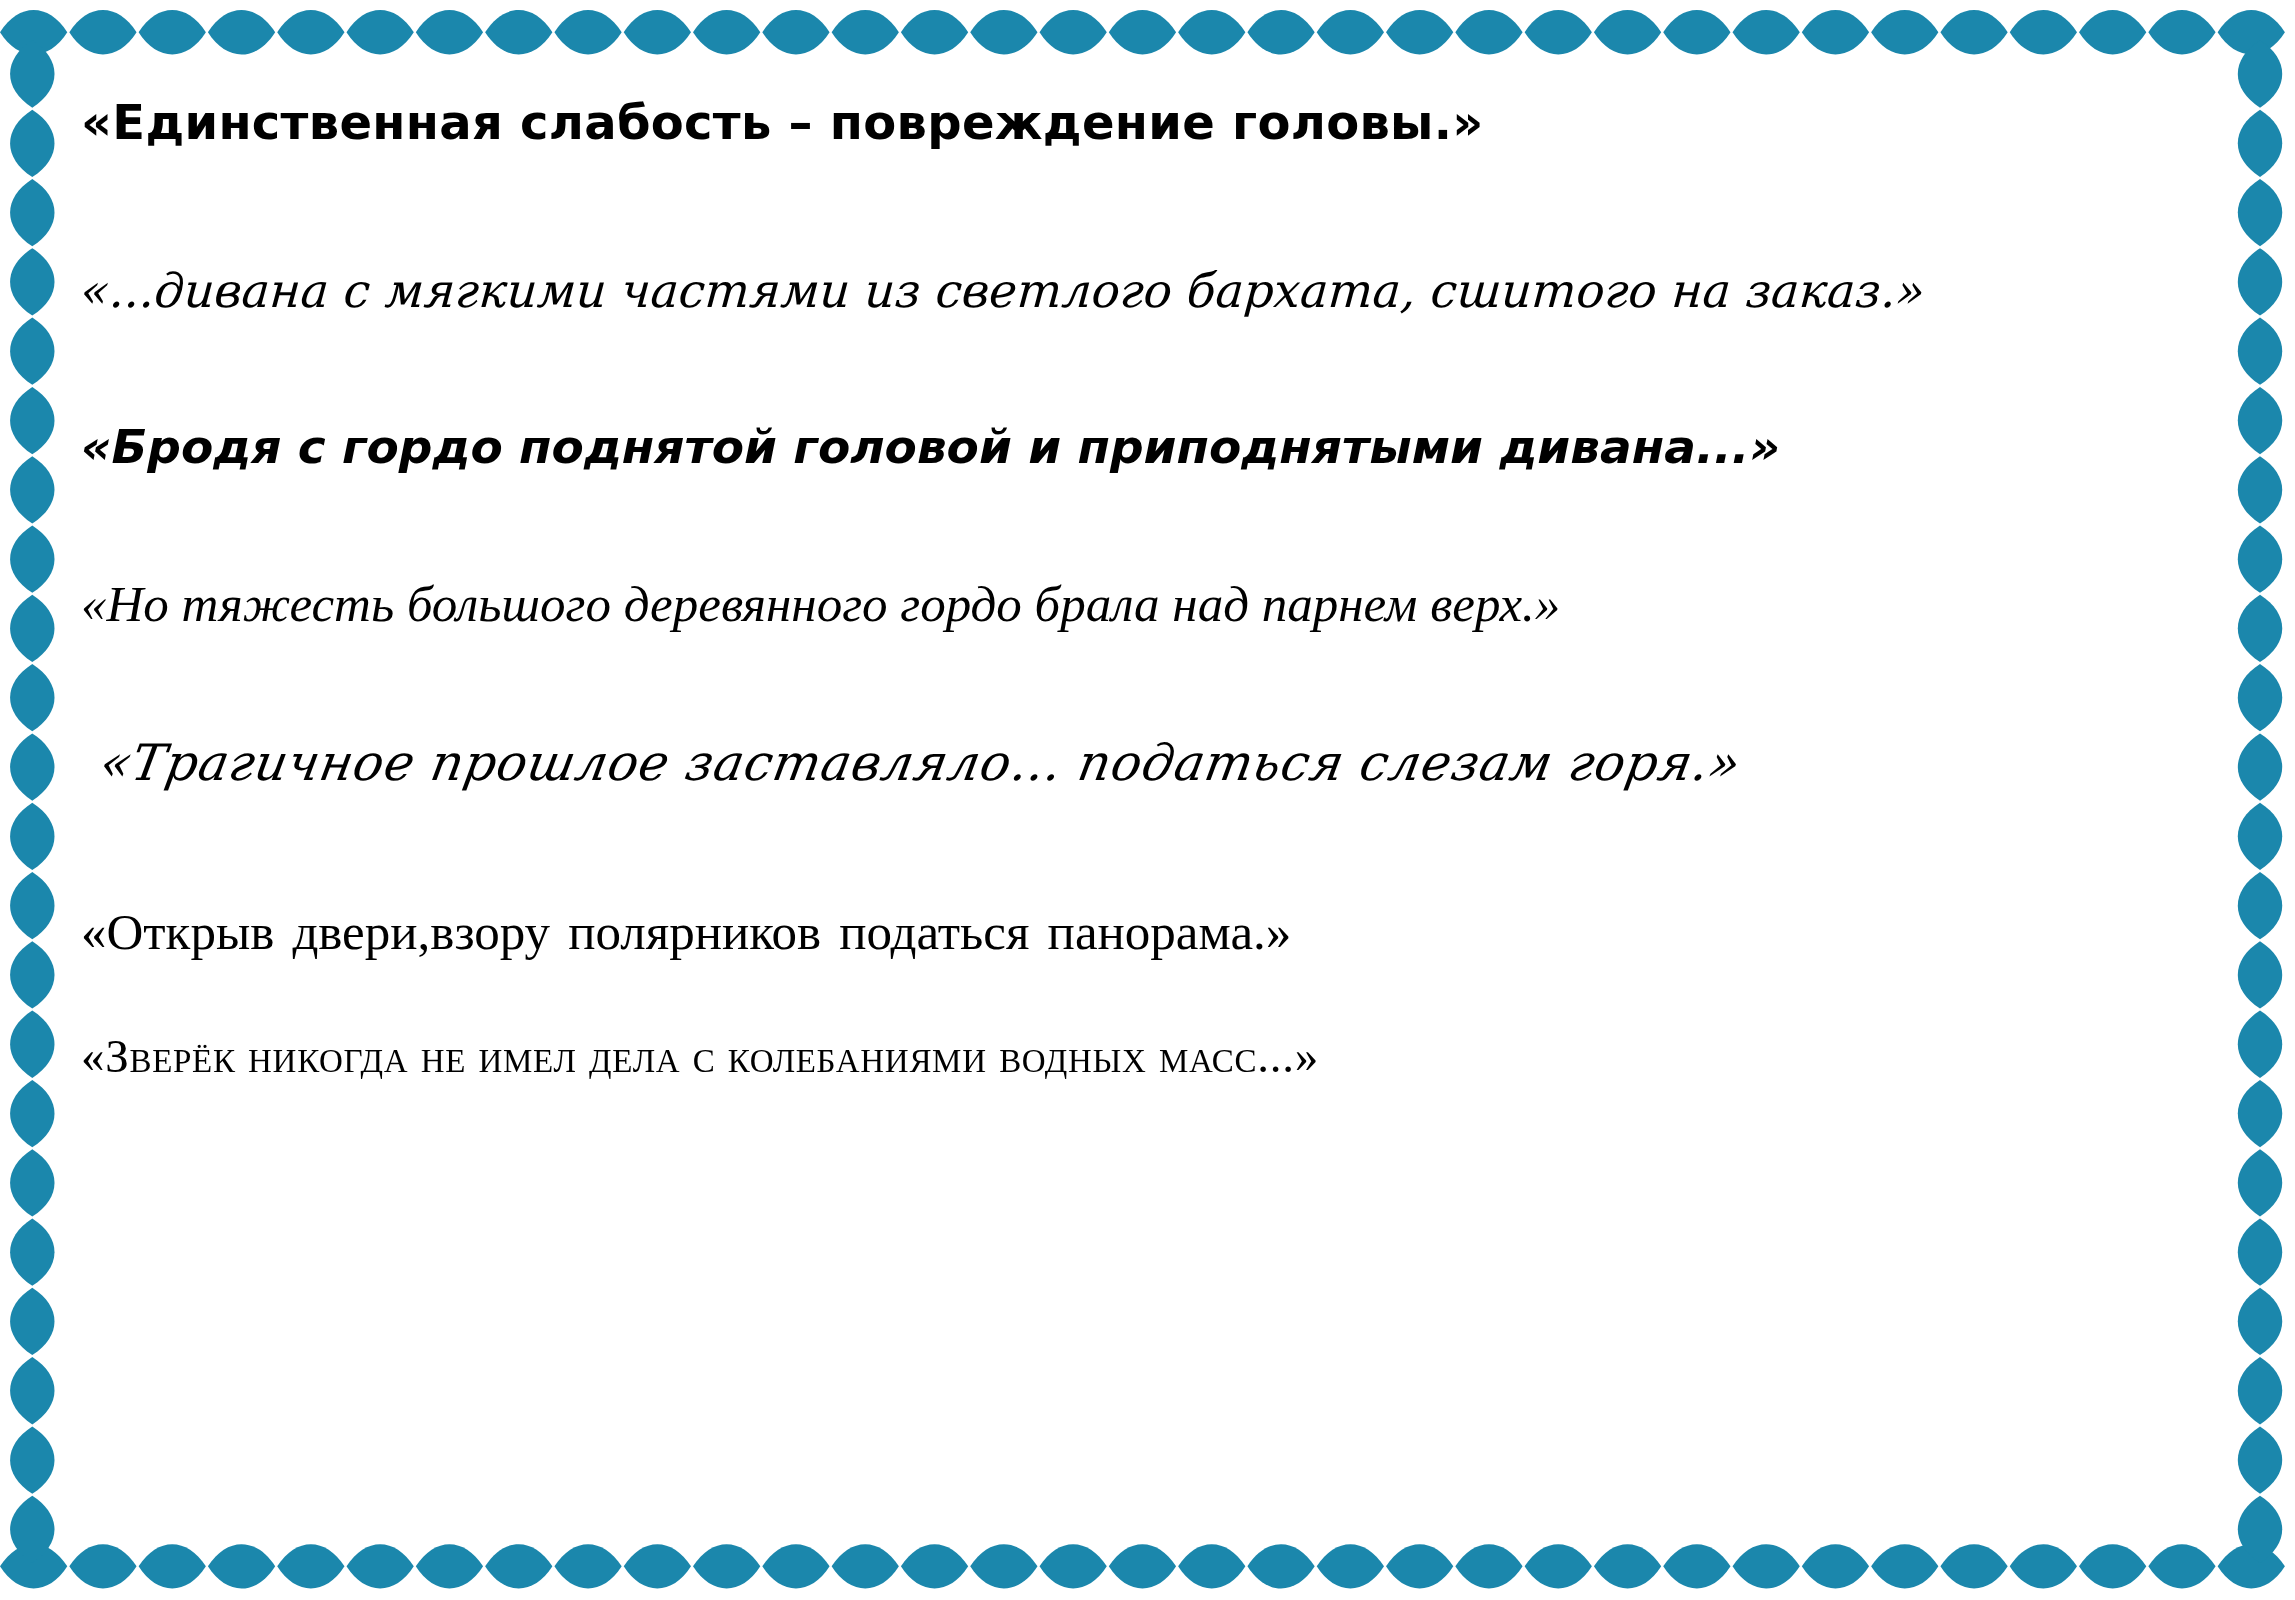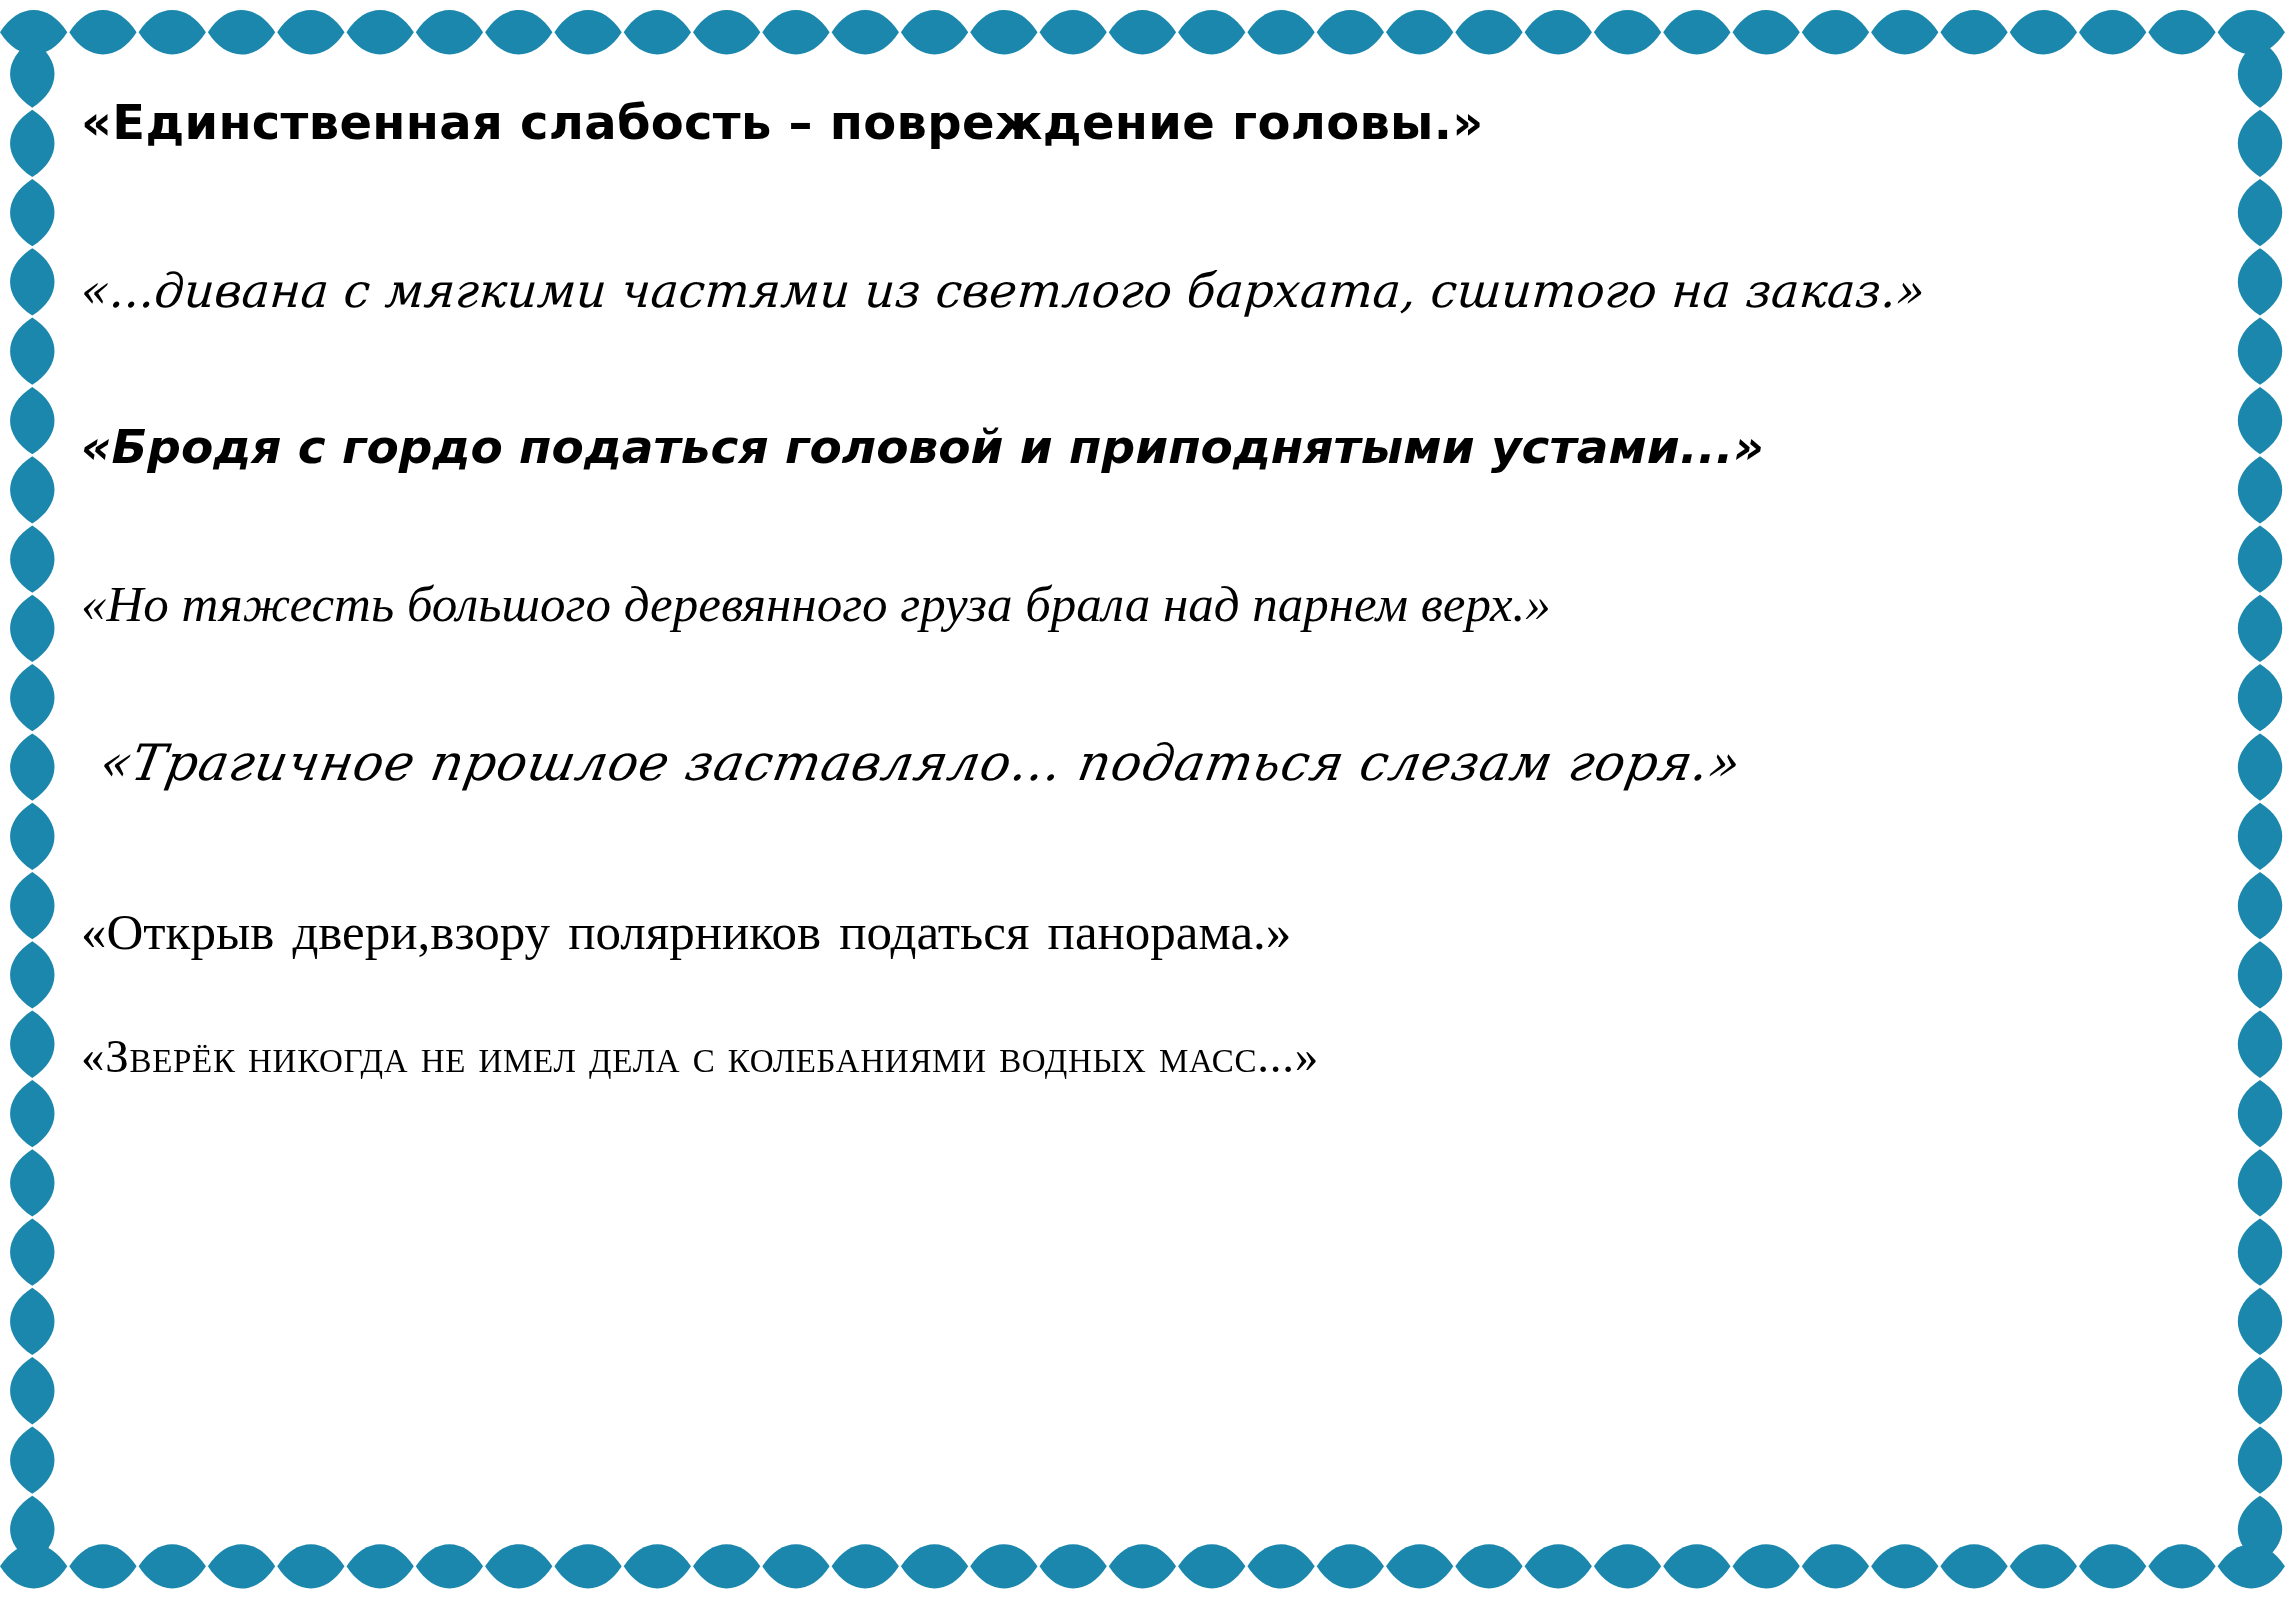--- a/index.html
+++ b/index.html
@@ -261,21 +261,21 @@
           <use href="#vleaf" x="0" y="2017"></use>
           <use href="#vleaf" x="0" y="2120"></use>
         <use href="#vleaf" x="0" y="2223"></use>
       </g>
     </svg>
   </div>
 
   <div class="content">
     <div class="line line-1">«Единственная слабость – повреждение головы.»</div>
     <div class="line line-2">«...дивана с мягкими частями из светлого бархата, сшитого на заказ.»</div>
-    <div class="line line-3">«Бродя с гордо податься головой и приподнятыми устами...»</div>
-    <div class="line line-4">«Но тяжесть большого деревянного груза брала над парнем верх.»</div>
+    <div class="line line-3">«Бродя с гордо поднятой головой и приподнятыми дивана...»</div>
+    <div class="line line-4">«Но тяжесть большого деревянного гордо брала над парнем верх.»</div>
     <div class="line line-5">«Трагичное прошлое заставляло…  податься слезам горя.»</div>
     <div class="line line-6">«Открыв   двери,взору  полярников   податься панорама.»</div>
     <div class="line line-7">«Зверёк никогда не имел дела с колебаниями водных масс...»</div>
   </div>
 
 </div>
 
 
 </body></html>

